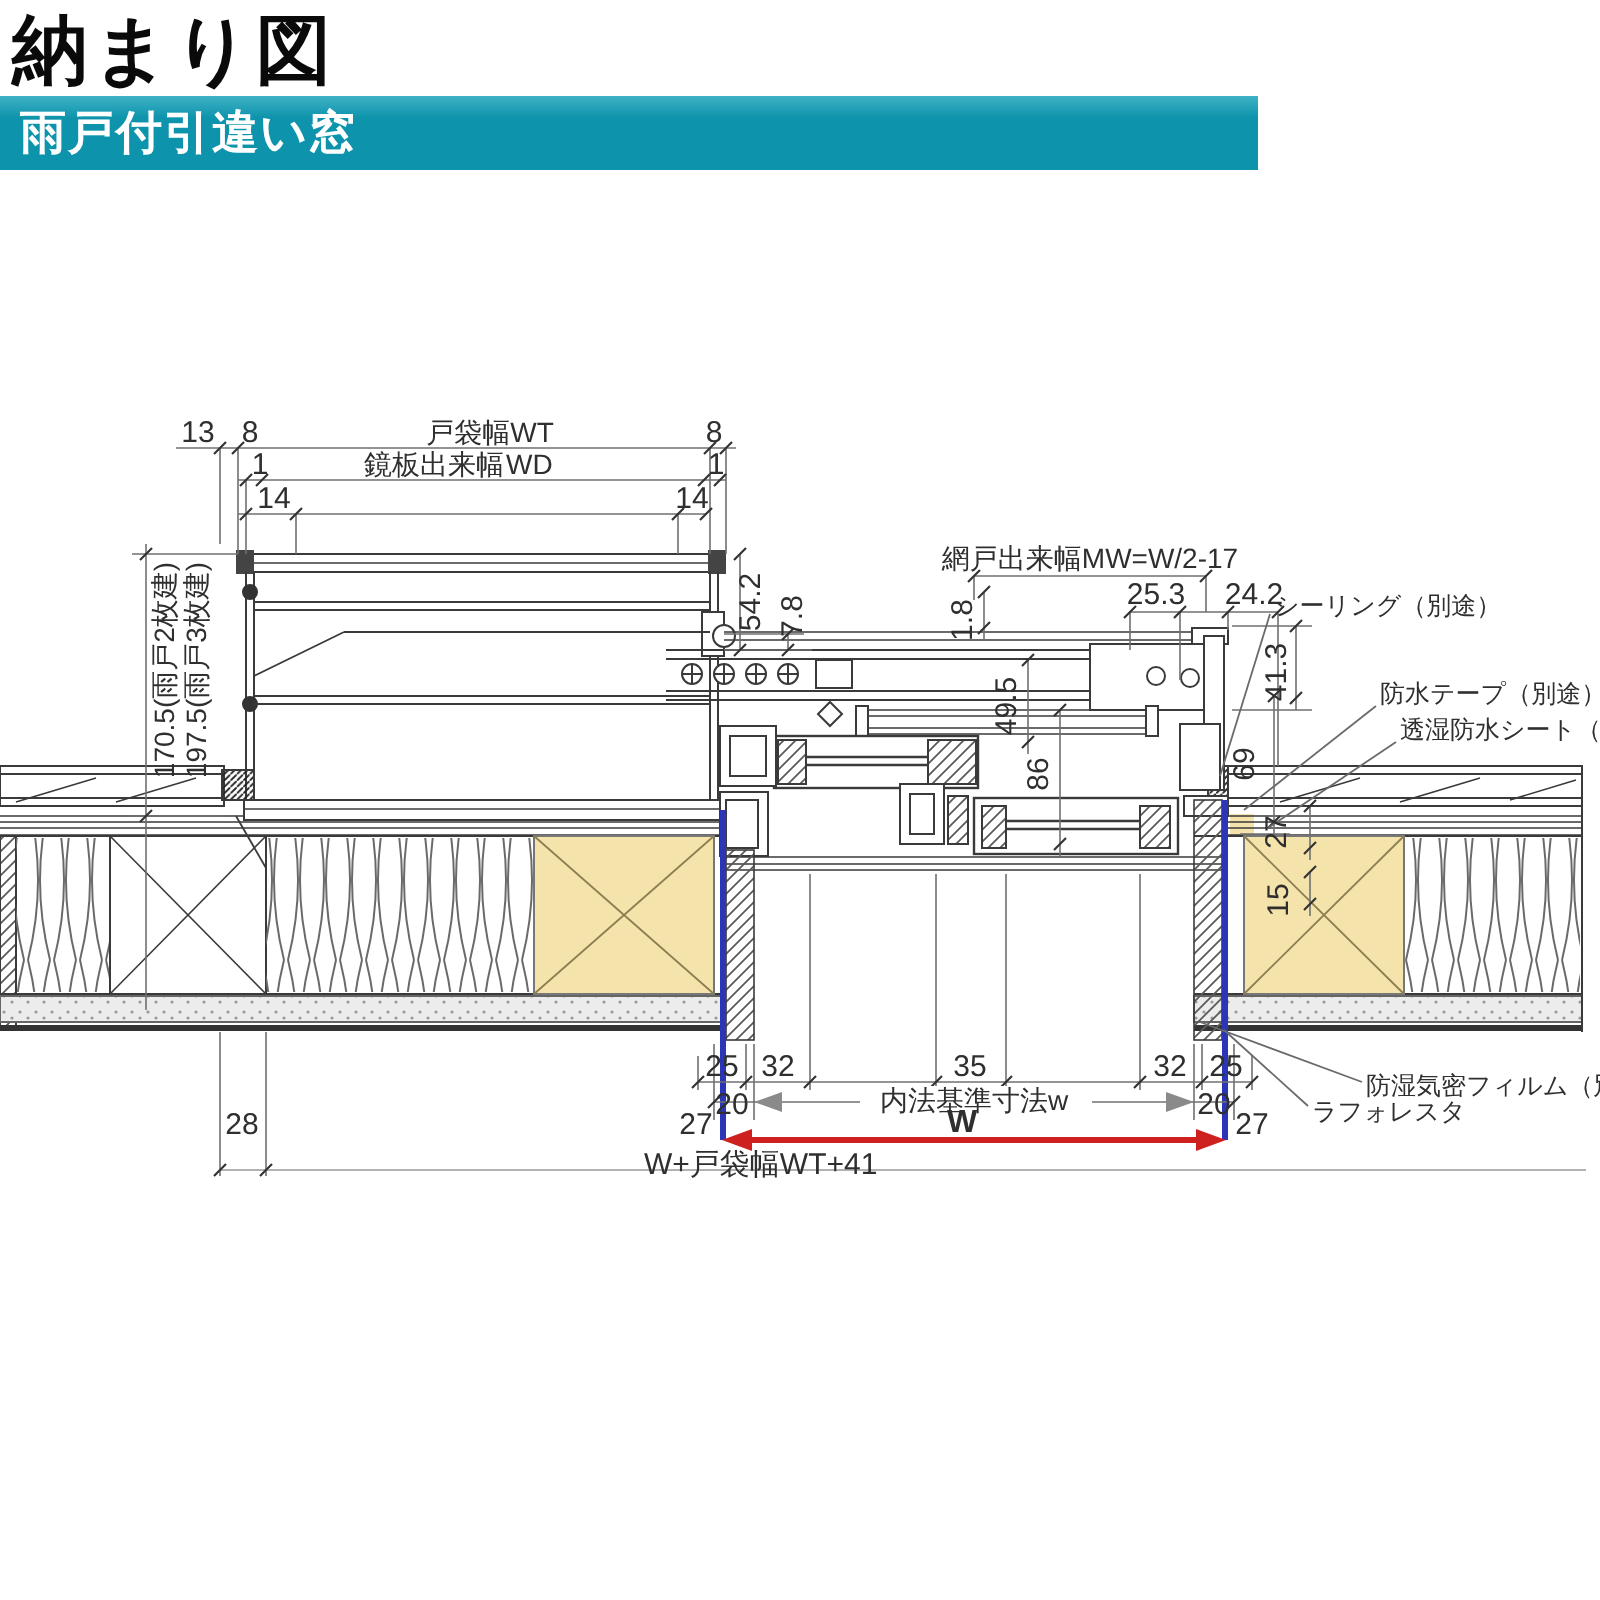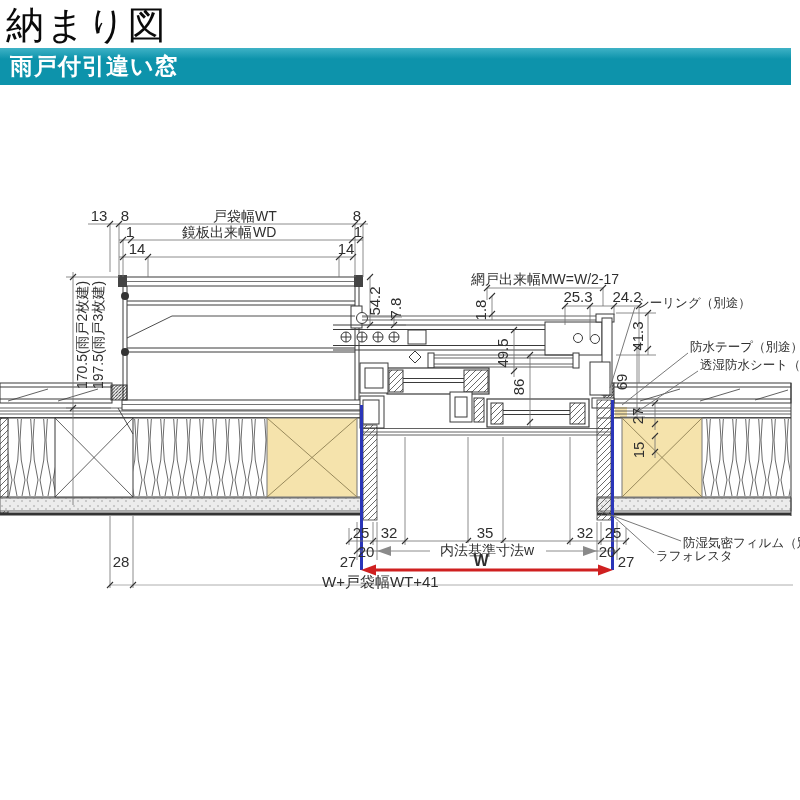--- a/index.html
+++ b/index.html
@@ -1,18 +1,18 @@
 <!DOCTYPE html>
 <html><head>
 <meta charset="utf-8">
 <style>
   html,body{margin:0;padding:0;background:#fff;}
   body{width:800px;height:800px;position:relative;font-family:"Liberation Sans",sans-serif;-webkit-font-smoothing:antialiased;}
-  .page-title{position:absolute;left:6px;top:0px;font-size:38px;font-weight:400;letter-spacing:2px;color:#0a0a0a;}
-  .band{position:absolute;left:0;top:48px;width:791px;height:37px;background:linear-gradient(180deg,#3fb2c6 0%,#0d93ab 30%,#0d93ab 100%);}
+  .page-title{position:absolute;left:6px;top:0px;font-size:38px;font-weight:700;letter-spacing:2px;color:#0a0a0a;}
+  .band{position:absolute;left:0;top:48px;width:629px;height:37px;background:linear-gradient(180deg,#3fb2c6 0%,#0d93ab 30%,#0d93ab 100%);}
   .band-label{color:#ffffff;font-size:23px;font-weight:bold;line-height:37px;padding-left:10px;letter-spacing:1px;}
   svg text{fill:#2f2f2f;}
   .dim{font-size:15px;}
   .dimS{font-size:14px;}
   .note{font-size:12.5px;}
   .wlabel{font-size:16px;font-weight:bold;}
 </style>
 </head>
 <body>
 

